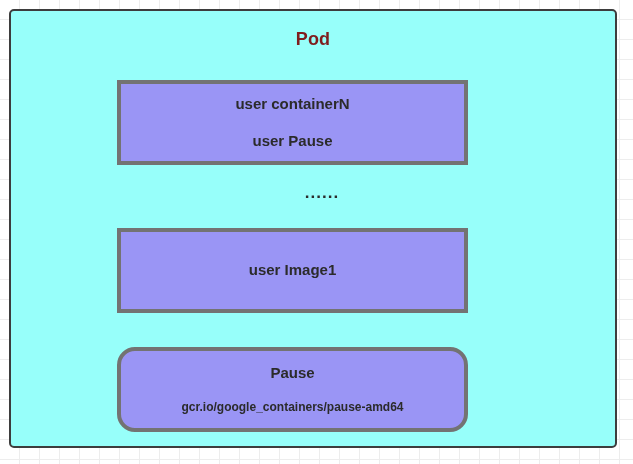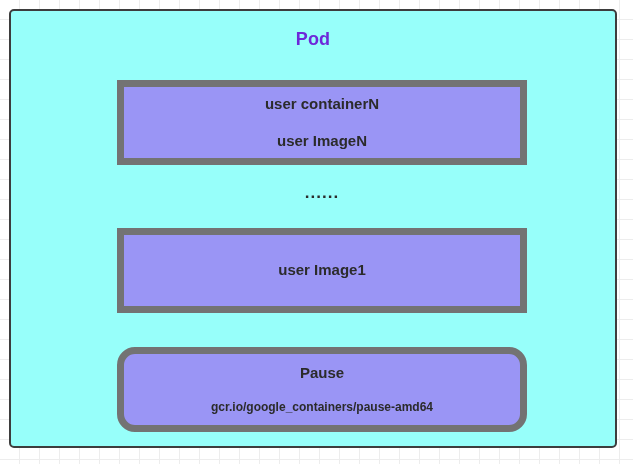--- a/index.html
+++ b/index.html
@@ -41,32 +41,32 @@
   }
 
   #pod-title {
     position: absolute;
     left: 0;
     top: 18px;
     width: 100%;
     text-align: center;
     font-size: 18px;
     font-weight: bold;
-    color: #6d28d9;
+    color: #7f1d1d;
     letter-spacing: 0.2px;
   }
 
   
   .container-box {
     position: absolute;
     left: 106px;
-    width: 410px;
+    width: 351px;
     box-sizing: border-box;
     background-color: #9a95f5;
-    border: 7px solid #737373;
+    border: 4px solid #737373;
     display: flex;
     flex-direction: column;
     align-items: center;
     justify-content: center;
   }
 
   #box-containerN { top: 69px;  height: 85px; }
   #box-container1 { top: 217px; height: 85px; }
   #box-pause      { top: 336px; height: 85px; border-radius: 18px; }
 
@@ -99,21 +99,21 @@
 <body>
 
 <div id="canvas">
 
   <div id="pod-container">
 
     <div id="pod-title">Pod</div>
 
     <div id="box-containerN" class="container-box">
       <div class="box-line primary">user containerN</div>
-      <div class="box-line secondary">user ImageN</div>
+      <div class="box-line secondary">user Pause</div>
     </div>
 
     <div id="ellipsis">......</div>
 
     <div id="box-container1" class="container-box">
       <div class="box-line secondary">user Image1</div>
     </div>
 
     <div id="box-pause" class="container-box">
       <div class="box-line primary">Pause</div>

